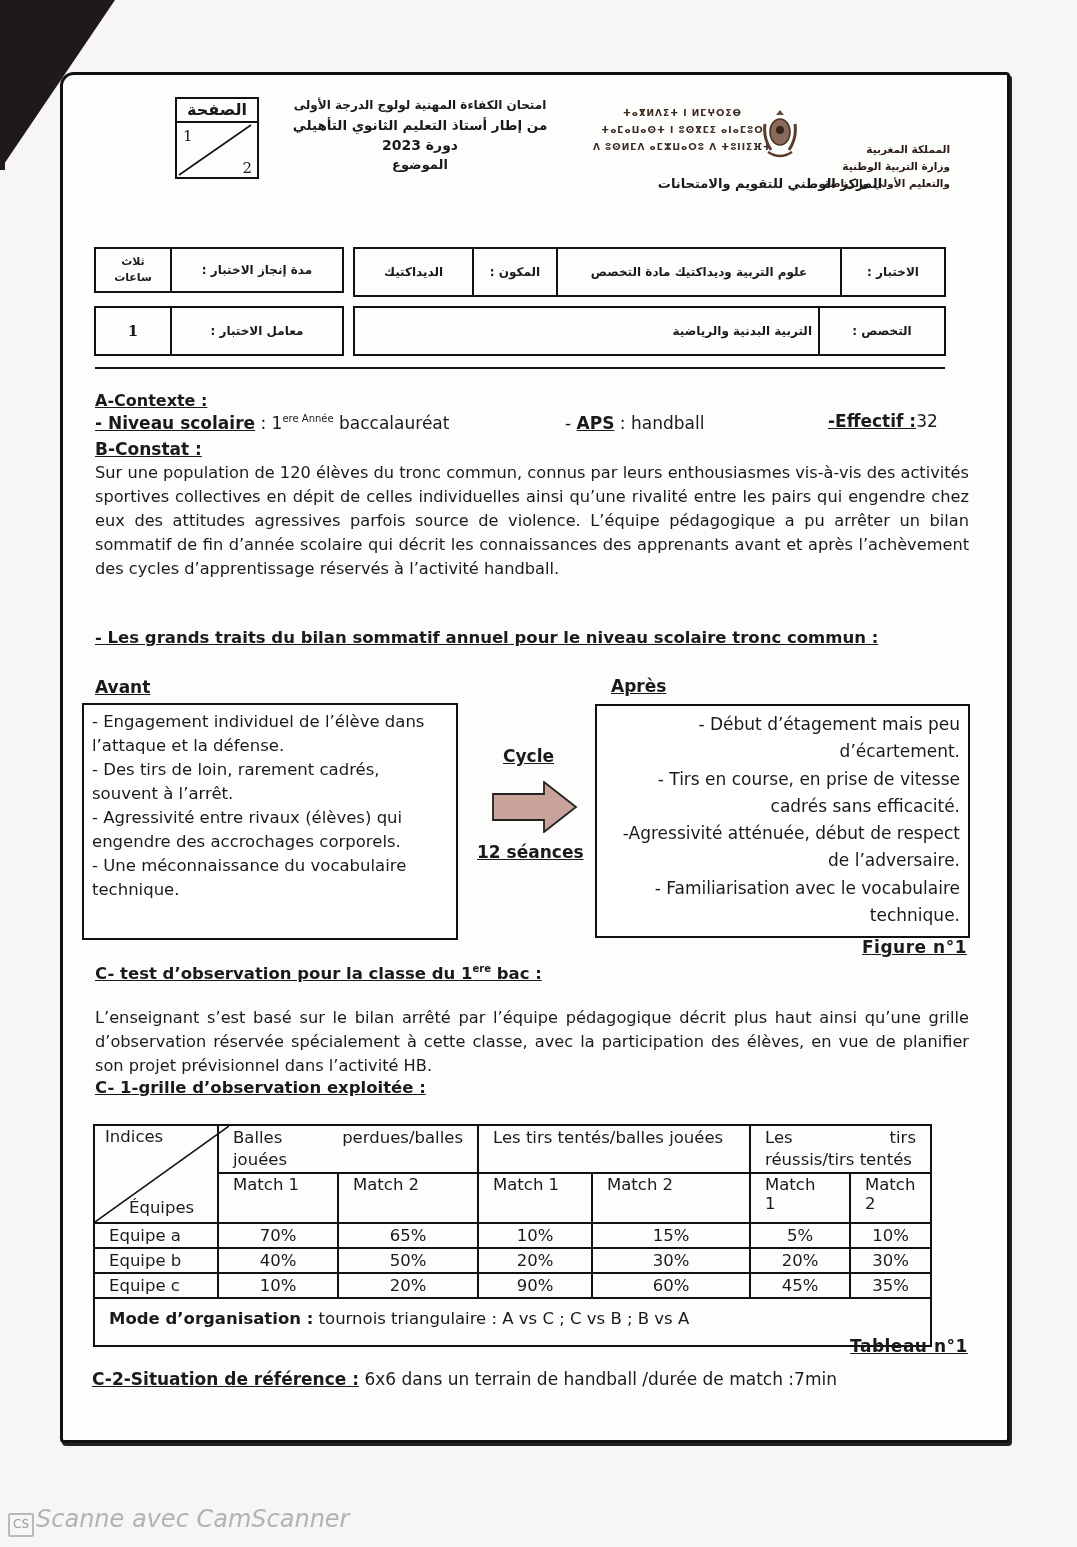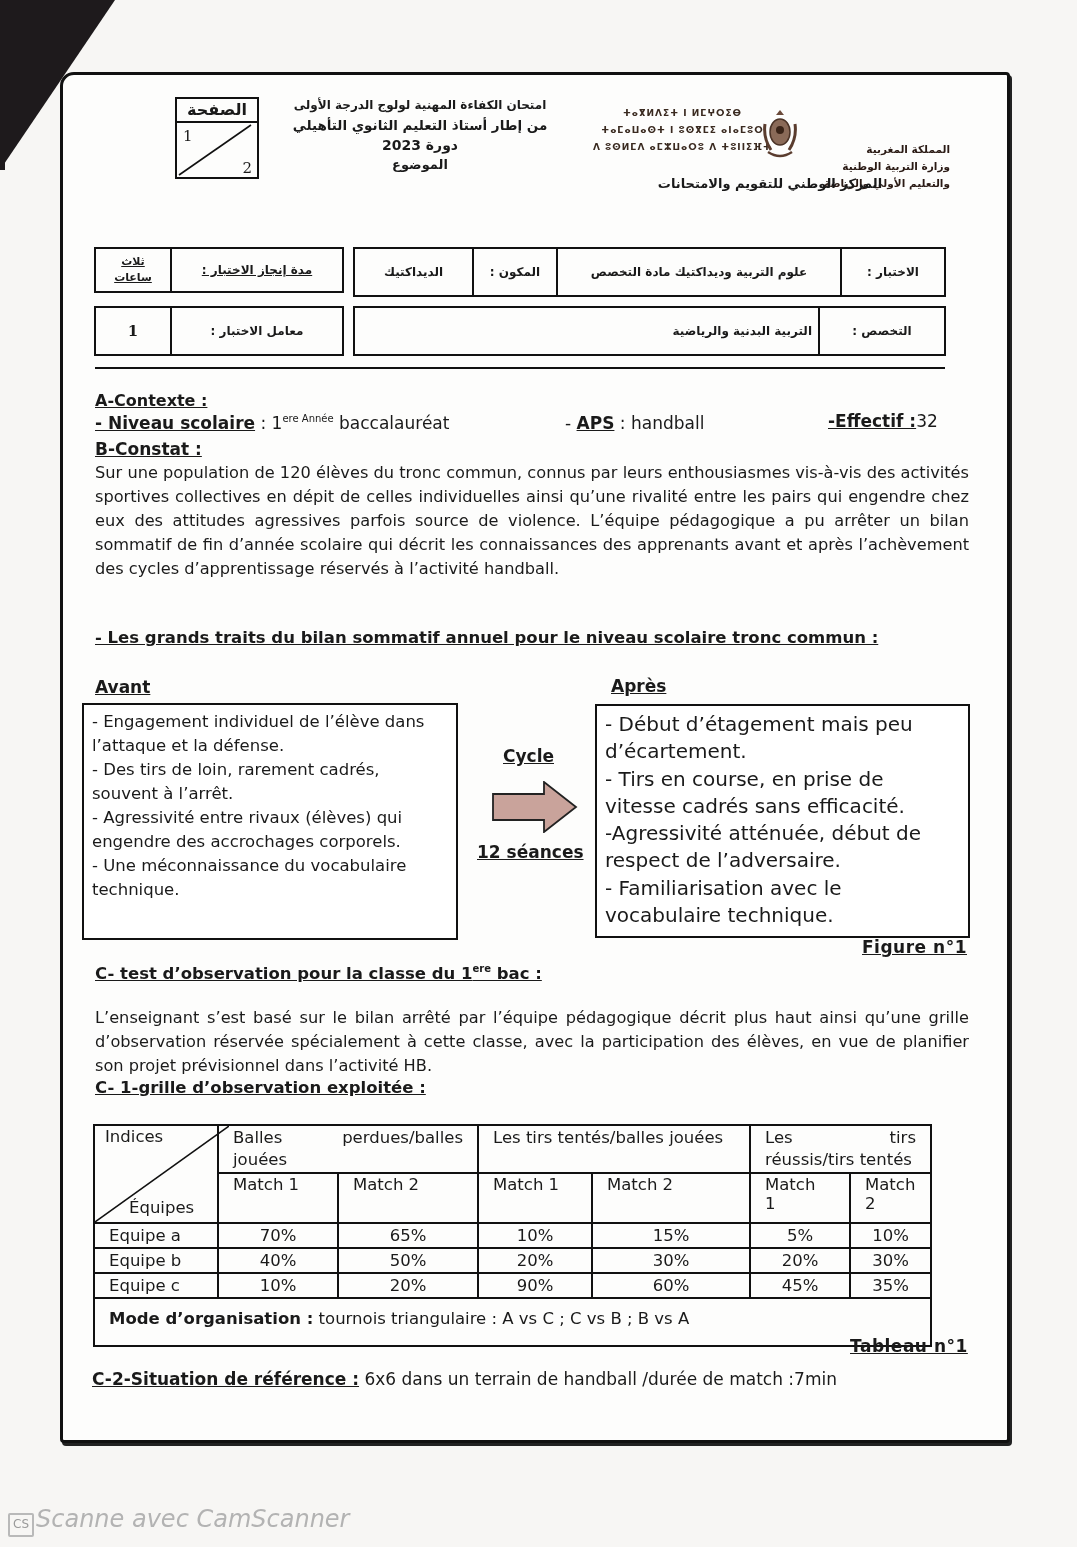--- a/index.html
+++ b/index.html
@@ -98,21 +98,21 @@
 </svg>
 
 <div class="abs kingdom ar">
   <div>المملكة المغربية</div>
   <div>وزارة التربية الوطنية</div>
   <div>والتعليم الأولي والرياضة</div>
 </div>
 
 <div class="abs center-name ar">المركز الوطني للتقويم والامتحانات</div>
 
-<table class="info-table ar" style="left:94px; top:247px; width:250px; height:46px;text-decoration:underline;">
+<table class="info-table ar" style="left:94px; top:247px; width:250px; height:46px;">
   <tbody>
       <tr>
     <td style="width:158px;">مدة إنجاز الاختبار :</td>
     <td style="font-size:11px; line-height:16px;">
       <div>ثلاث</div>
       <div>ساعات</div>
     </td>
   </tr>
 </tbody>
   </table>
@@ -167,21 +167,21 @@
   <div>- Une méconnaissance du vocabulaire technique.</div>
 </div>
 
 <div class="abs txt heading" style="left:503px; top:746px; font-size:17px;">Cycle</div>
 <svg class="abs arrow" width="86" height="52" viewBox="0 0 86 52">
   <path d="M1 13 H52 V1 L84 26 L52 51 V39 H1 Z" fill="#c9a39b" stroke="#222" stroke-width="1.8"></path>
 </svg>
 <div class="abs txt heading" style="left:477px; top:842px; font-size:17px;">12 séances</div>
 
 <div class="abs txt heading" style="left:611px; top:676px; font-size:17px;">Après</div>
-<div class="abs box" style="left:595px; top:704px; width:355px; height:220px; line-height:27.3px; font-size:20px;">
+<div class="abs box" style="left:595px; top:704px; width:355px; height:220px; line-height:27.3px; font-size:17px;text-align:right;">
   <div>- Début d’étagement mais peu d’écartement.</div>
   <div>- Tirs en course, en prise de vitesse cadrés sans efficacité.</div>
   <div>-Agressivité atténuée, début de respect de l’adversaire.</div>
   <div>- Familiarisation avec le vocabulaire technique.</div>
 </div>
 <div class="abs txt heading" style="left:862px; top:937px; font-size:17px; letter-spacing:0.5px;">Figure n°1</div>
 
 <div class="abs txt heading" style="left:95px; top:963px; font-size:16.5px;">
   <span>C- test d’observation pour la classe du 1</span><sup style="font-size:10px;">ere</sup><span> bac :</span>
 </div>

